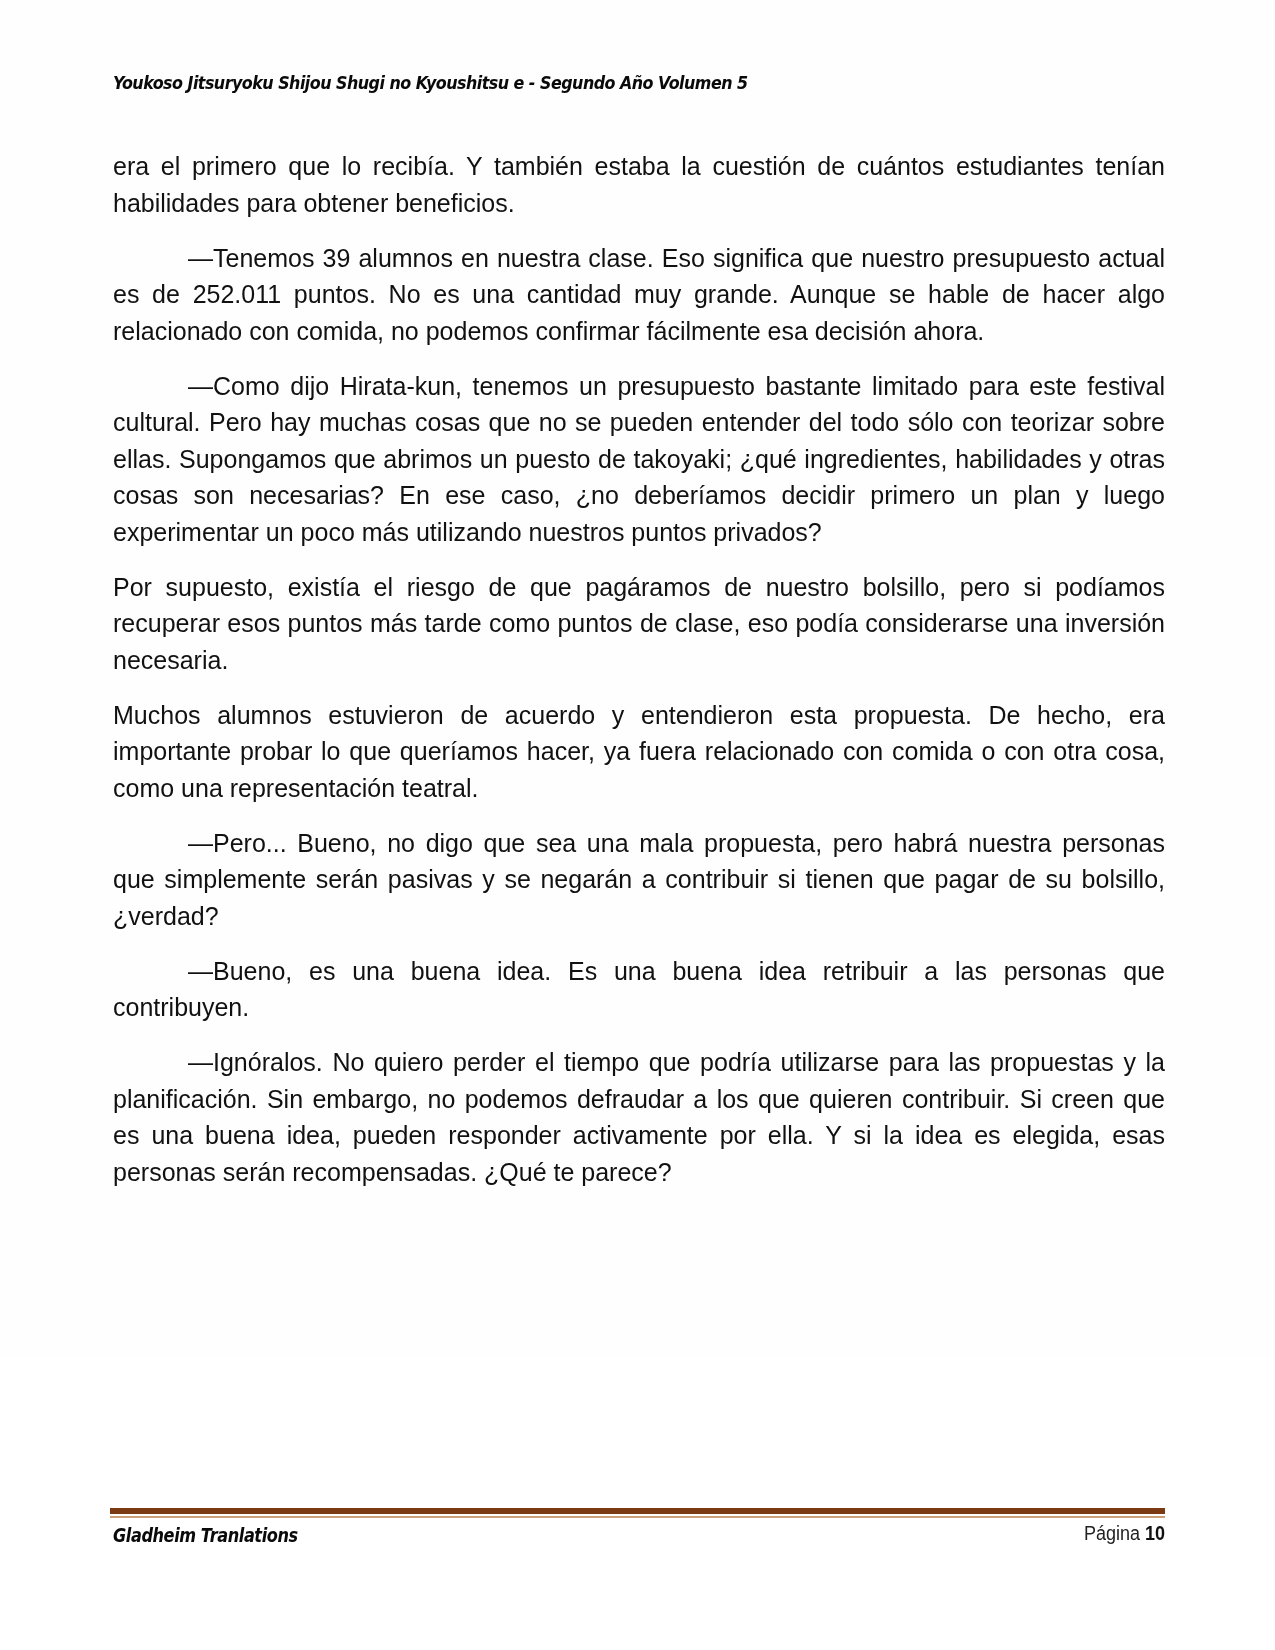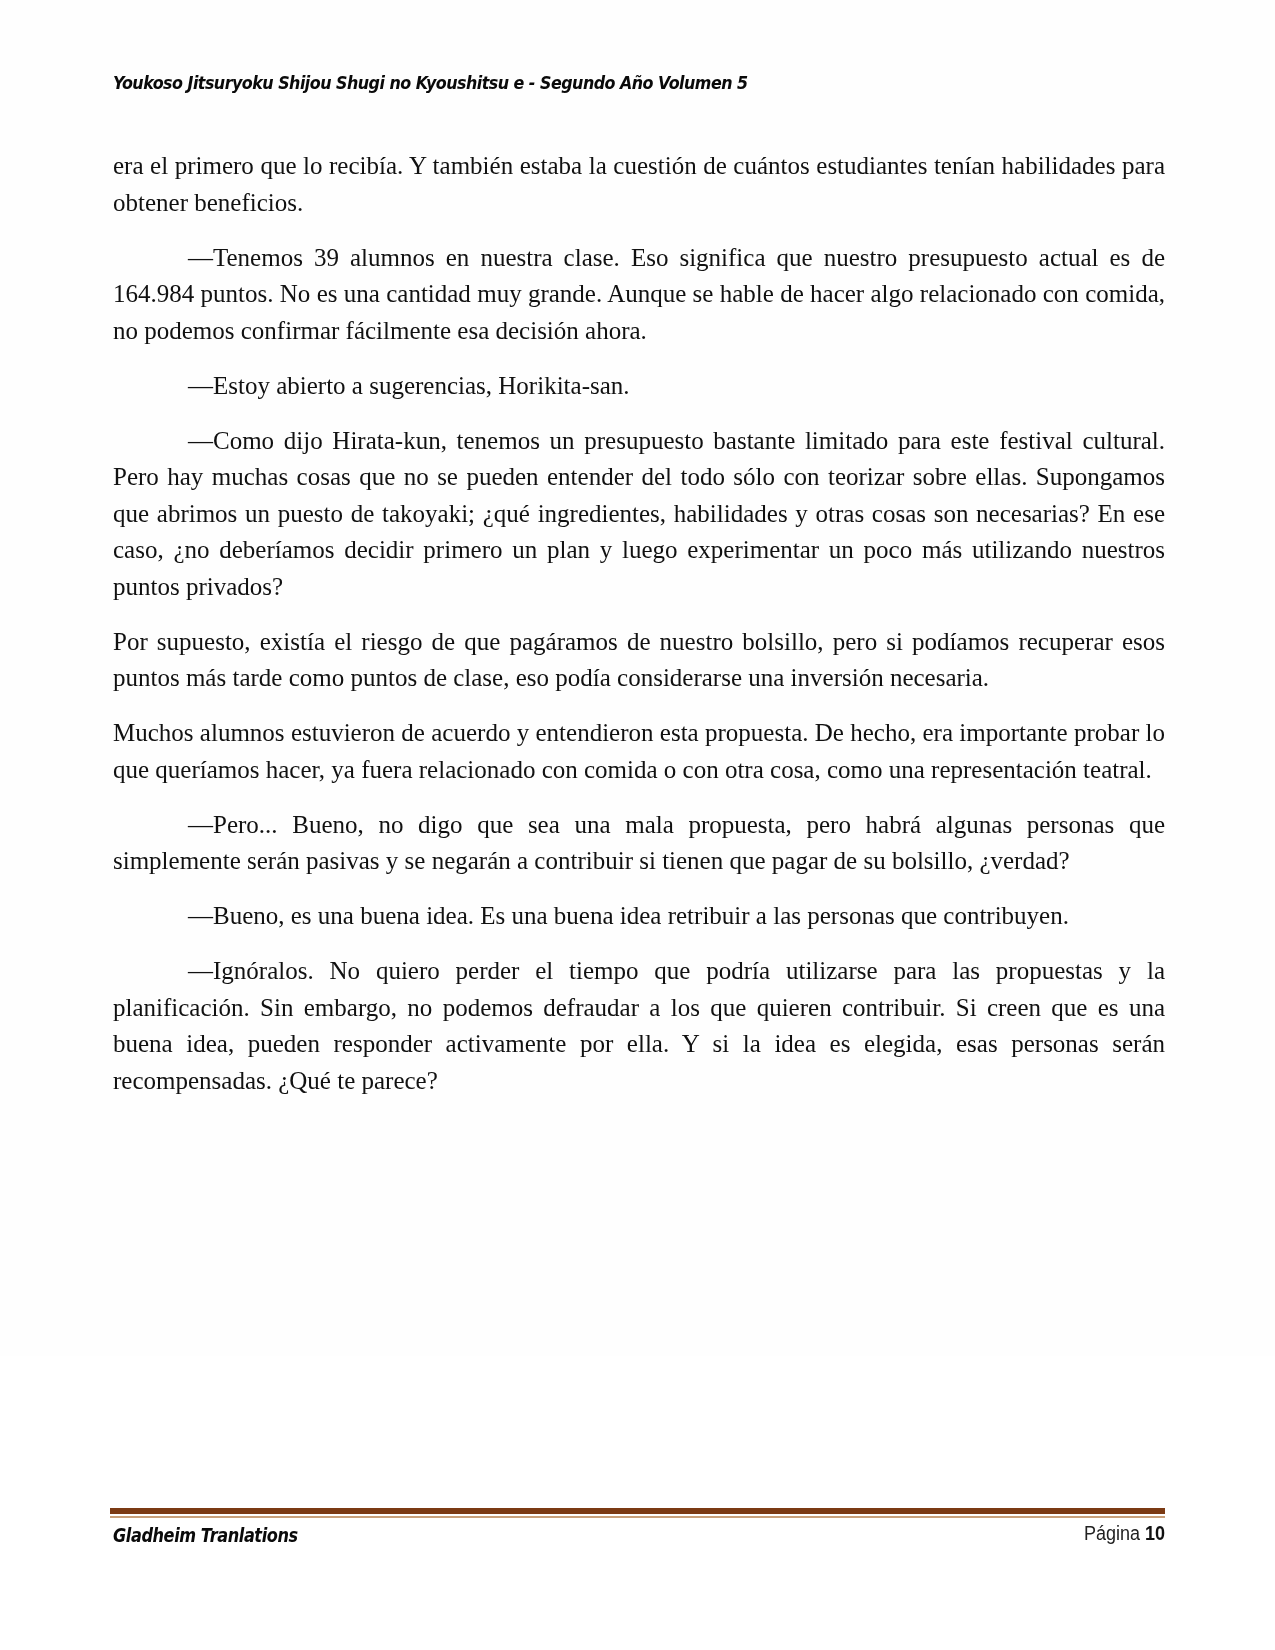--- a/index.html
+++ b/index.html
@@ -9,21 +9,21 @@
     position: absolute; left: 113px; top: 72px;
     font-family: "DejaVu Sans", sans-serif; font-weight: bold; font-style: italic;
     font-size: 18.5px; letter-spacing: -0.6px; color: #0a0a0a;
     transform: scaleX(0.86); transform-origin: left center; white-space: nowrap;
   }
   .body {
     position: absolute; left: 113px; top: 148px; width: 1052px;
     font-family: "Liberation Sans", sans-serif; font-size: 25px; line-height: 36.5px;
     color: #111111; text-align: justify;
   }
-  .body p { margin: 0 0 18.5px 0; font-family: Liberation Serif, serif; }
+  .body p { margin: 0 0 18.5px 0; }
   .body p.indent { text-indent: 75px; }
   .rule {
     position: absolute; left: 110px; top: 1508px; width: 1055px; height: 10px;
   }
   .rule .thick { position: absolute; left: 0; top: 0; width: 100%; height: 6px; background: #7b3a14; }
   .rule .thin { position: absolute; left: 0; top: 8px; width: 100%; height: 2px; background: #c9a07a; }
   .footer-left {
     position: absolute; left: 113px; top: 1524px;
     font-family: "DejaVu Sans", sans-serif; font-weight: bold; font-style: italic;
     font-size: 19px; letter-spacing: -0.5px; color: #0a0a0a;
@@ -37,26 +37,25 @@
   .footer-right .num { font-weight: bold; color: #111; }
 </style>
 </head>
 <body>
 
 <div class="page">
   <div class="header">Youkoso Jitsuryoku Shijou Shugi no Kyoushitsu e - Segundo Año Volumen 5</div>
 
   <div class="body">
     <p>era el primero que lo recibía. Y también estaba la cuestión de cuántos estudiantes tenían habilidades para obtener beneficios.</p>
-    <p class="indent">—Tenemos 39 alumnos en nuestra clase. Eso significa que nuestro presupuesto actual es de 164.984 puntos. No es una cantidad muy grande. Aunque se hable de hacer algo relacionado con comida, no podemos confirmar fácilmente esa decisión ahora.</p>
-    <p class="indent">—Estoy abierto a sugerencias, Horikita-san.</p>
+    <p class="indent">—Tenemos 39 alumnos en nuestra clase. Eso significa que nuestro presupuesto actual es de 252.011 puntos. No es una cantidad muy grande. Aunque se hable de hacer algo relacionado con comida, no podemos confirmar fácilmente esa decisión ahora.</p>
     <p class="indent">—Como dijo Hirata-kun, tenemos un presupuesto bastante limitado para este festival cultural. Pero hay muchas cosas que no se pueden entender del todo sólo con teorizar sobre ellas. Supongamos que abrimos un puesto de takoyaki; ¿qué ingredientes, habilidades y otras cosas son necesarias? En ese caso, ¿no deberíamos decidir primero un plan y luego experimentar un poco más utilizando nuestros puntos privados?</p>
     <p>Por supuesto, existía el riesgo de que pagáramos de nuestro bolsillo, pero si podíamos recuperar esos puntos más tarde como puntos de clase, eso podía considerarse una inversión necesaria.</p>
     <p>Muchos alumnos estuvieron de acuerdo y entendieron esta propuesta. De hecho, era importante probar lo que queríamos hacer, ya fuera relacionado con comida o con otra cosa, como una representación teatral.</p>
-    <p class="indent">—Pero... Bueno, no digo que sea una mala propuesta, pero habrá algunas personas que simplemente serán pasivas y se negarán a contribuir si tienen que pagar de su bolsillo, ¿verdad?</p>
+    <p class="indent">—Pero... Bueno, no digo que sea una mala propuesta, pero habrá nuestra personas que simplemente serán pasivas y se negarán a contribuir si tienen que pagar de su bolsillo, ¿verdad?</p>
     <p class="indent">—Bueno, es una buena idea. Es una buena idea retribuir a las personas que contribuyen.</p>
     <p class="indent">—Ignóralos. No quiero perder el tiempo que podría utilizarse para las propuestas y la planificación. Sin embargo, no podemos defraudar a los que quieren contribuir. Si creen que es una buena idea, pueden responder activamente por ella. Y si la idea es elegida, esas personas serán recompensadas. ¿Qué te parece?</p>
   </div>
 
   <div class="rule">
     <div class="thick"></div>
     <div class="thin"></div>
   </div>
 
   <div class="footer-left">Gladheim Tranlations</div>

